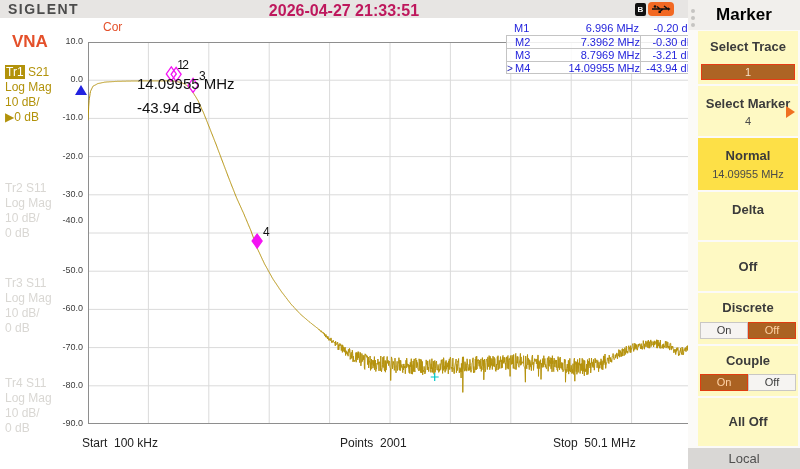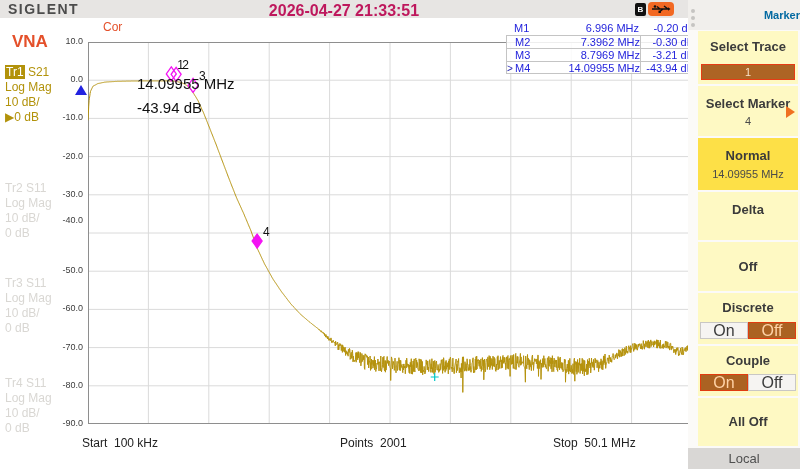--- a/index.html
+++ b/index.html
@@ -47,27 +47,27 @@
   .bottom-lab { position:absolute; top:436px; font-size:12px; color:#222; white-space:pre; }
   #start-label { left:82px; }
   #points-label { left:340px; }
   #stop-label { left:553px; }
 
   
   #sidebar { position:absolute; left:688px; top:0; width:112px; height:469px; background:#fbfaf8; }
   .sblock { position:absolute; left:10px; width:100px; background:#fef9c3; text-align:center; color:#3b3b3b; }
   .sblock .blab { font-size:13px; font-weight:bold; }
   .sval { font-size:11px; color:#4a4a4a; }
-  #sb-title { left:0; width:112px; height:30px; background:#f1efec; line-height:30px; font-size:11px; font-weight:bold; color:#0369a1; text-align:right; position:absolute; top:0; }
+  #sb-title { left:0; width:112px; height:30px; background:#f1efec; line-height:30px; font-size:17px; font-weight:bold; color:#000000; text-align:center; position:absolute; top:0; }
   #handle-dots { position:absolute; left:3px; top:9px; display:flex; flex-direction:column; gap:3px; }
   #handle-dots span { width:4px; height:4px; border-radius:50%; background:#c6c4c2; }
   #trace-value-box { position:absolute; left:3px; right:3px; bottom:4px; height:16px; background:#ad6424; border:1px solid #e63c14; color:#f9e3c9; font-size:11px; line-height:14px; }
   #normal-block { background:#fde047; }
   .arrow-right { position:absolute; right:3px; top:20px; width:0; height:0; border-top:6px solid transparent; border-bottom:6px solid transparent; border-left:9px solid #f07020; }
-  .toggle { position:absolute; left:2px; right:2px; bottom:5px; height:17px; display:flex; font-size:16px;border-radius:7px; }
+  .toggle { position:absolute; left:2px; right:2px; bottom:5px; height:17px; display:flex; font-size:11px;border-radius:7px; }
   .tg { flex:1; line-height:15px; border:1px solid #c9c7c5; background:#f6f4f2; color:#3b3b3b; }
   .tg.sel { background:#ab6222; border:1px solid #e13c0f; color:#ffd3a6; }
   #local-bar { position:absolute; left:0; bottom:0; width:112px; height:21px; background:#d9d7d5; text-align:center; font-size:13px; color:#4f4f4f; line-height:21px; }
 </style>
 </head>
 <body>
 
 <div id="topbar">
   <span id="brand">SIGLENT</span>
   <span id="datetime">2026-04-27 21:33:51</span>

